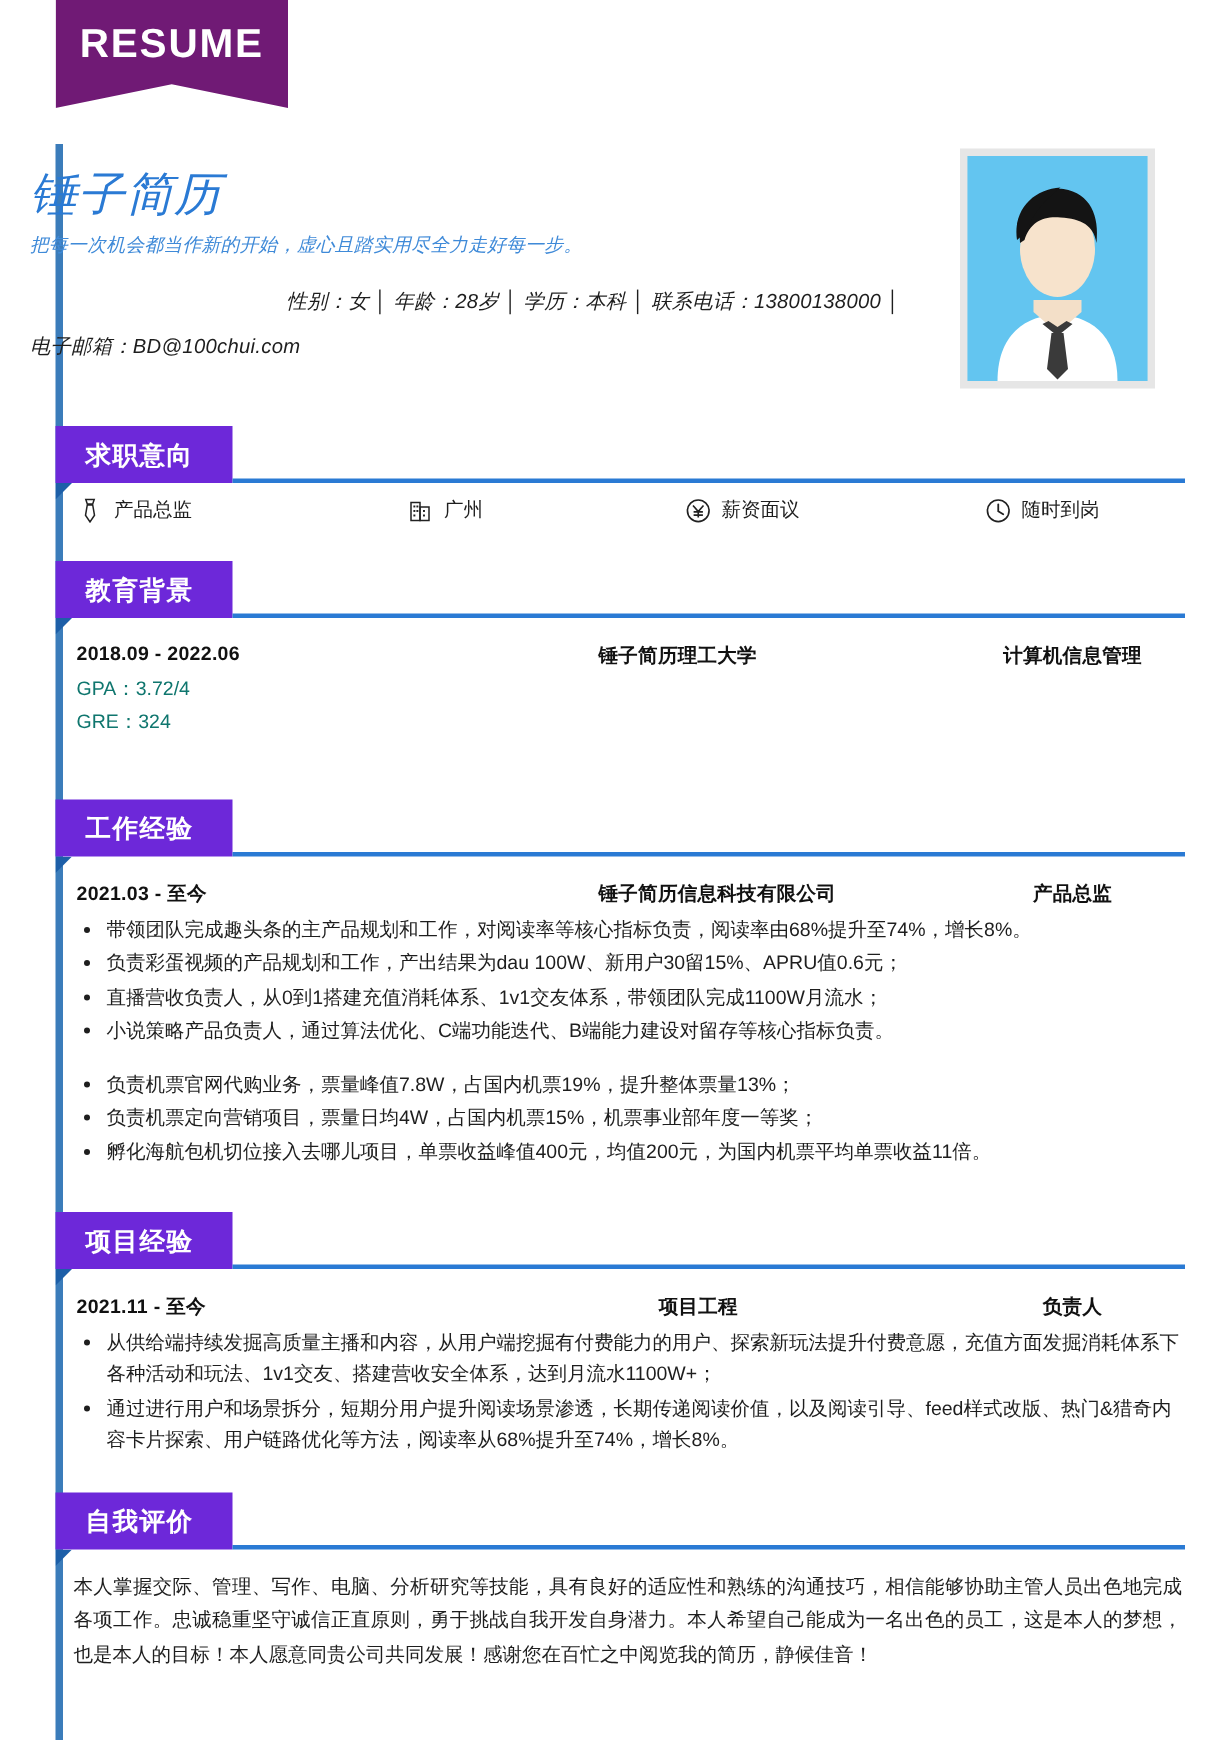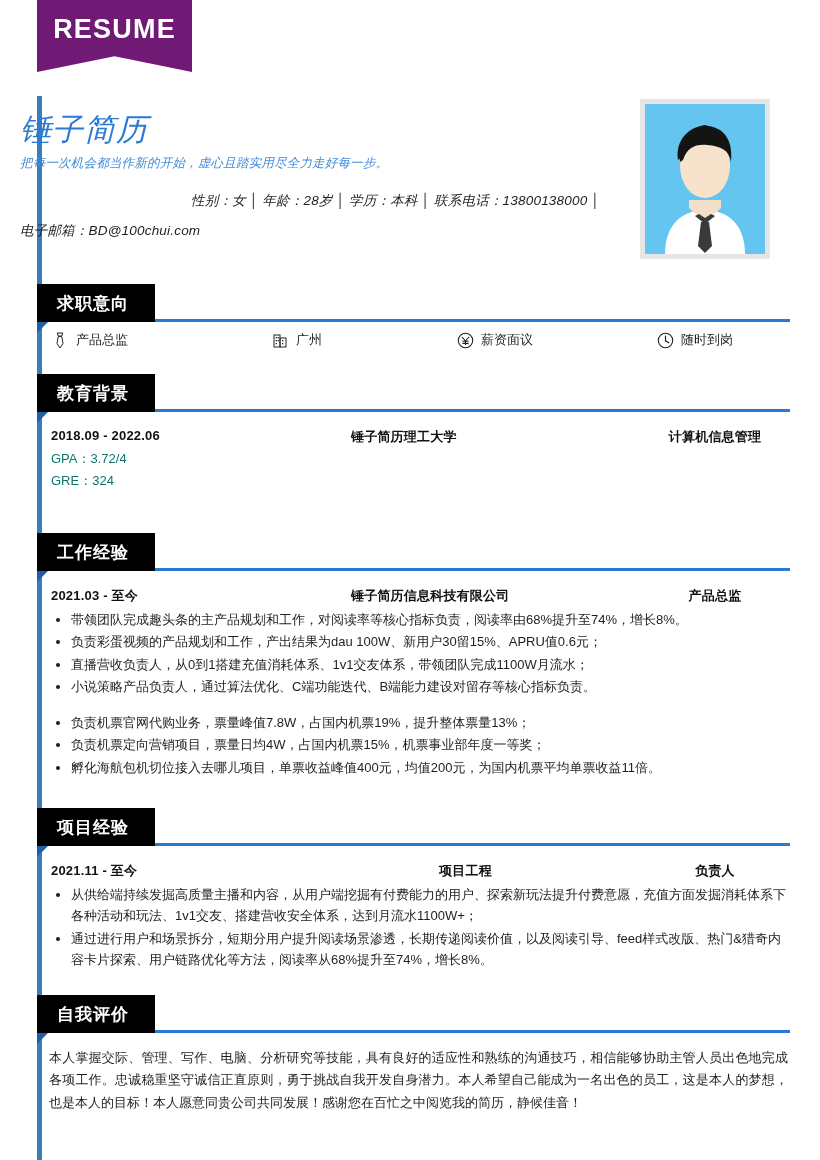--- a/index.html
+++ b/index.html
@@ -107,21 +107,21 @@
   .sec-head {
     position: relative;
     height: 38px;
   }
   .sec-tab {
     position: absolute;
     left: 0;
     top: 0;
     height: 38px;
     min-width: 118px;
-    background: #000000;
+    background: #6d28d9;
     color: #fff;
     font-size: 17px;
     font-weight: bold;
     display: flex;
     align-items: center;
     padding: 0 22px 0 20px;
     box-sizing: border-box;
     letter-spacing: 1px;
   }
   .sec-notch {
@@ -172,20 +172,21 @@
   .intent-item:nth-child(3) { width: 200px; }
 
   
   .entry-head {
     display: flex;
     font-size: 13px;
     font-weight: bold;
     color: #111;
     margin-top: 6px;
     letter-spacing: 0.2px;
+    gap: 48px;
   }
   .eh-left  { width: 300px; }
   .eh-mid   { flex: 1; text-align: left; }
   .eh-right { width: 150px; text-align: center; font-family: Liberation Serif, serif; }
   .entry-head.edu .eh-mid { padding-left: 0px; }
 
   .sub-line {
     font-size: 13px;
     color: #0f766e;
     margin-top: 4px;

